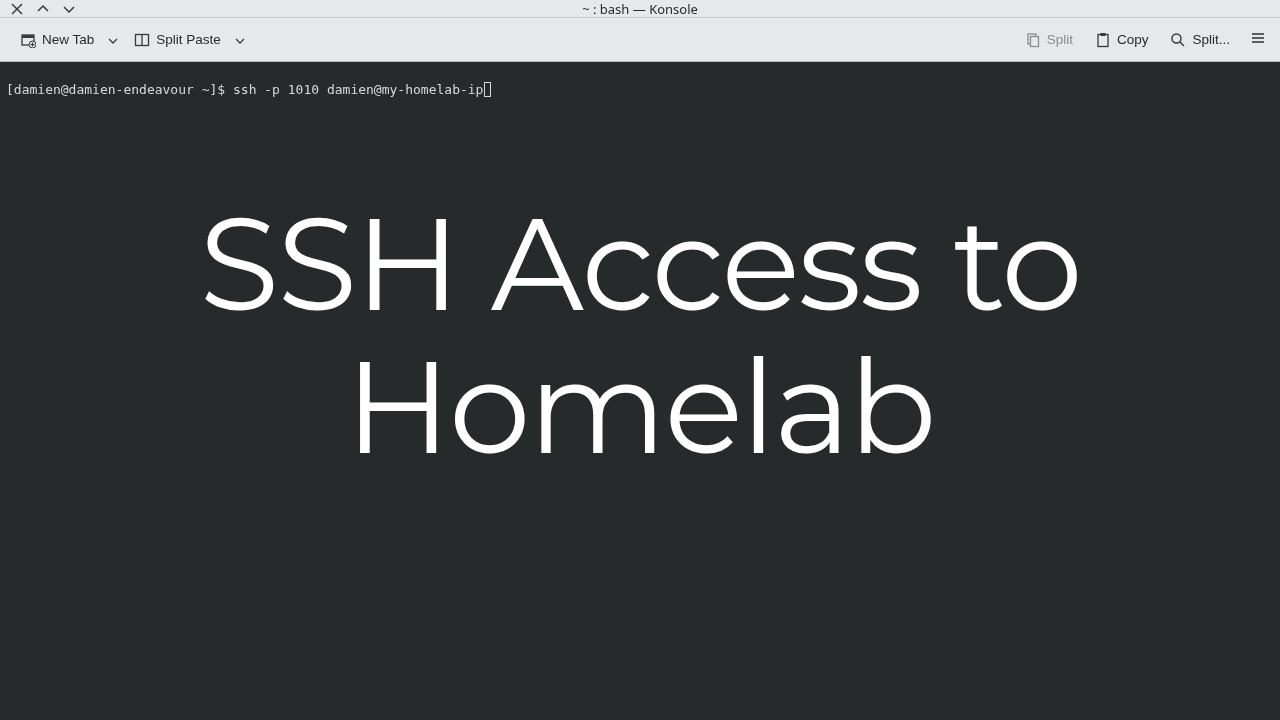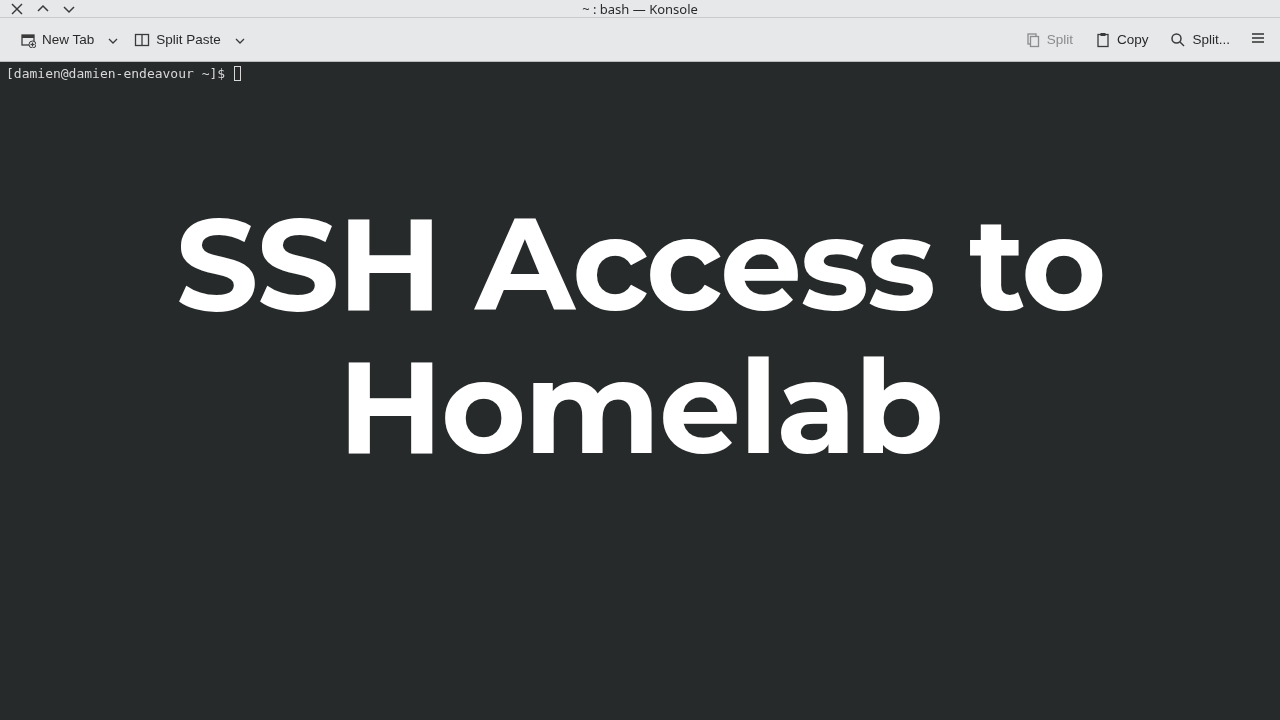--- a/index.html
+++ b/index.html
@@ -109,21 +109,21 @@
     }
     .terminal {
       flex: 1;
       background: #262a2b;
       position: relative;
       font-family: "Hack", "DejaVu Sans Mono", "Consolas", monospace;
       font-size: 13px;
       color: #d8d8d8;
     }
     .terminal-line {
-      padding: 4px 6px 0 6px;
+      padding: 20px 6px 0 6px;
       white-space: pre;
       display: flex;
       align-items: flex-start;
     }
     .prompt {
       color: #d8d8d8;
     }
     .command {
       color: #d8d8d8;
     }
@@ -134,21 +134,21 @@
       border: 1px solid #d8d8d8;
       margin-left: 1px;
     }
     .overlay-title {
       position: absolute;
       top: 130px;
       left: 0;
       right: 0;
       text-align: center;
       font-family: "Montserrat", "Noto Sans", sans-serif;
-      font-weight: 700;
+      font-weight: 400;
       font-size: 130px;
       line-height: 1.1;
       color: #ffffff;
       letter-spacing: -2px;
       padding: 0 40px;
     }
   </style>
 </head>
 <body>
 
@@ -232,16 +232,16 @@
         <line x1="2" y1="4" x2="14" y2="4" stroke="#3a3a3a" stroke-width="1.6"></line>
         <line x1="2" y1="8" x2="14" y2="8" stroke="#3a3a3a" stroke-width="1.6"></line>
         <line x1="2" y1="12" x2="14" y2="12" stroke="#3a3a3a" stroke-width="1.6"></line>
       </svg>
     </div>
   </div>
 </div>
 
 <div class="terminal">
   <div class="terminal-line">
-    <span class="prompt">[damien@damien-endeavour ~]$ </span><span class="cursor-block"></span>
+    <span class="prompt">[damien@damien-endeavour ~]$ </span><span class="command">ssh -p 1010 damien@my-homelab-ip</span><span class="cursor-block"></span>
   </div>
   <div class="overlay-title">SSH Access to Homelab</div>
 </div>
 
 </body></html>

